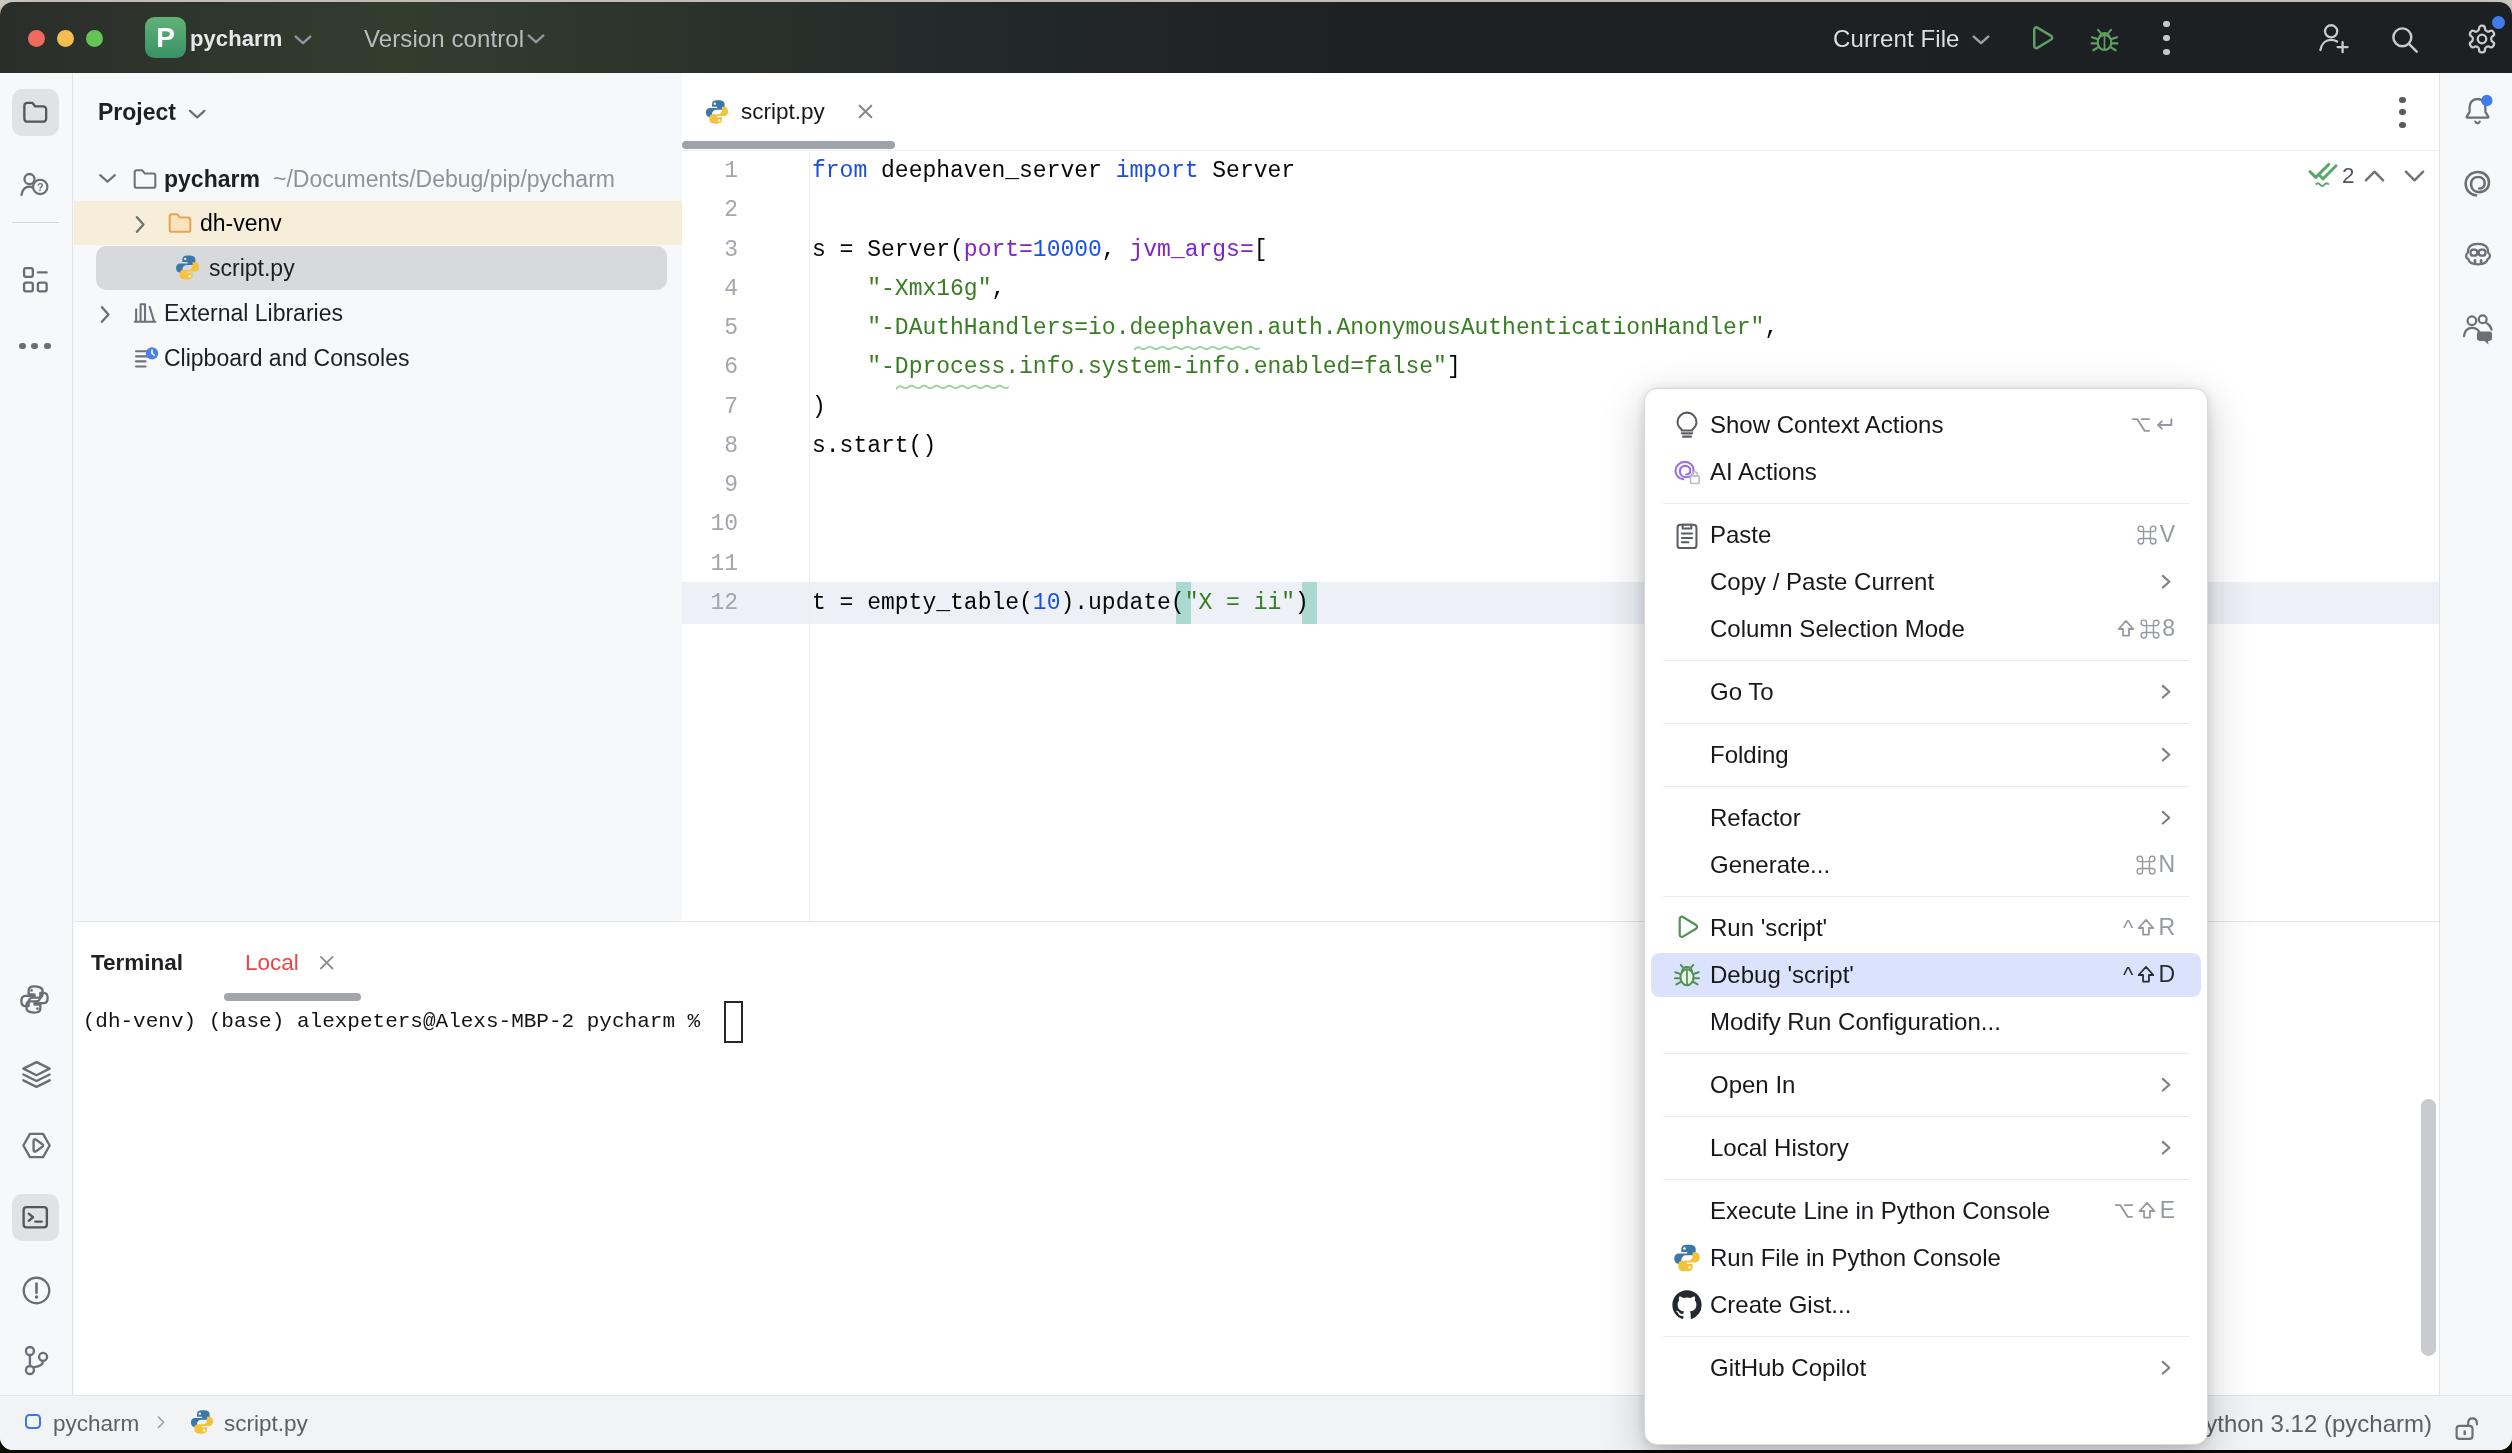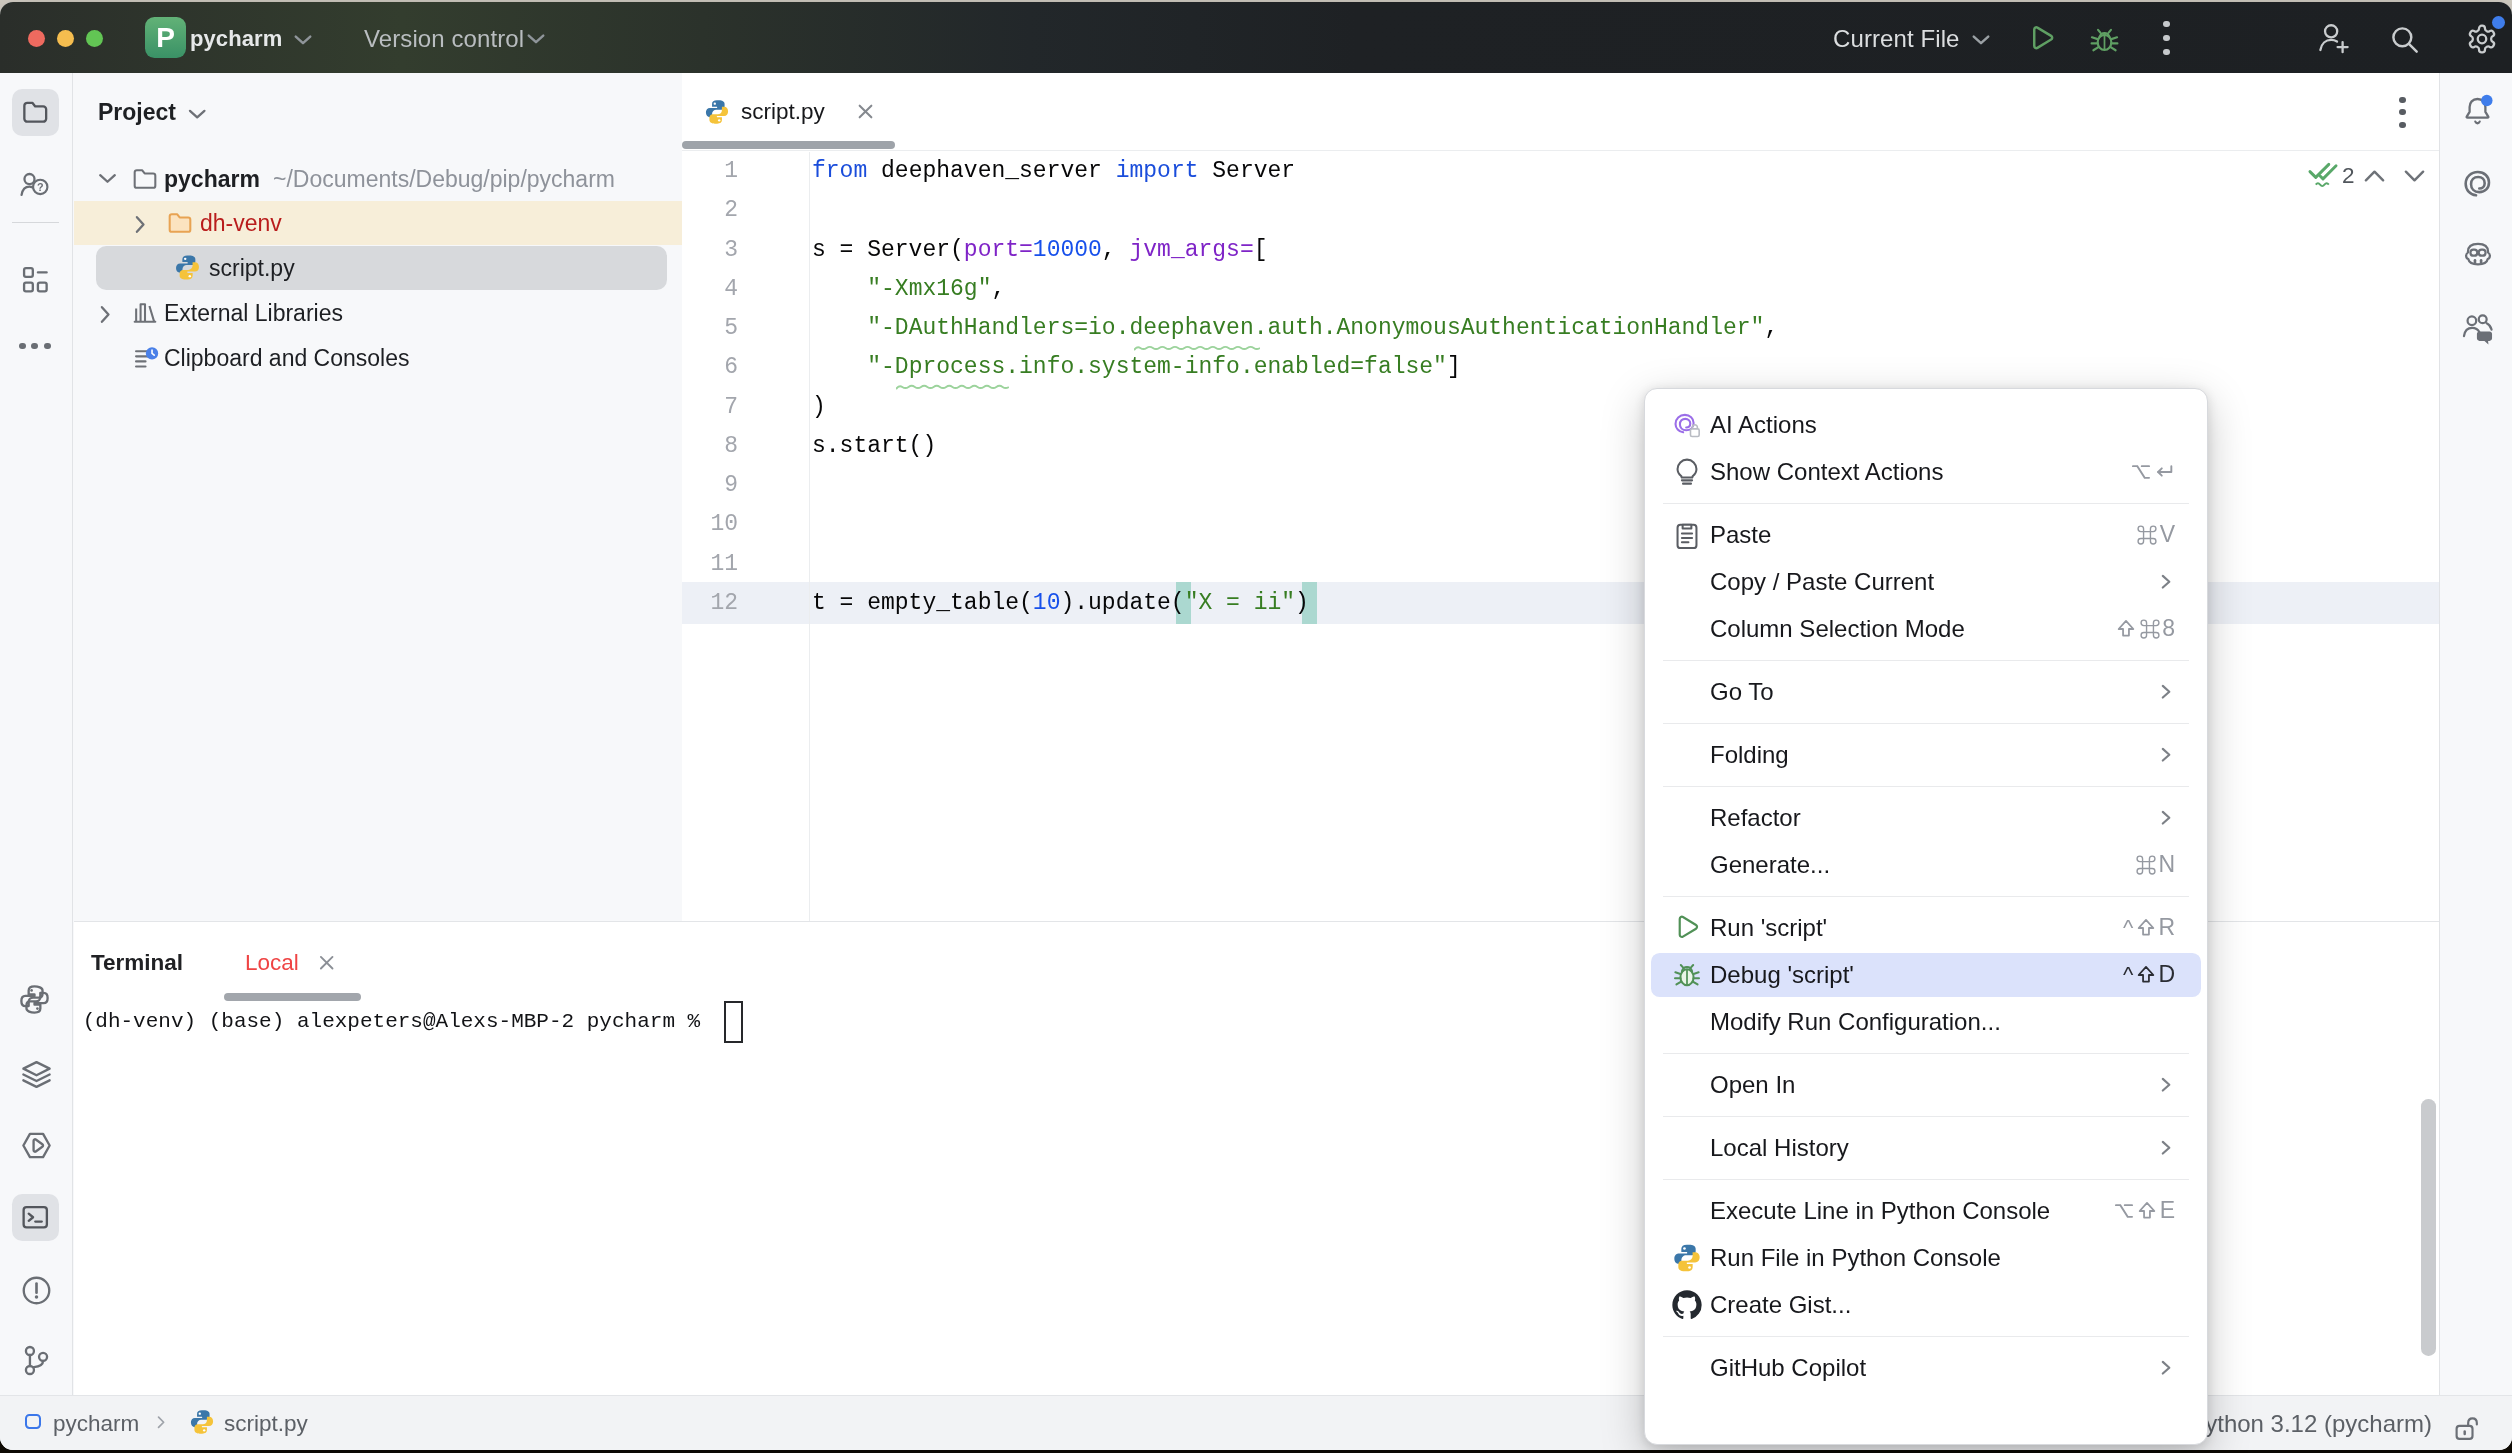--- a/index.html
+++ b/index.html
@@ -184,21 +184,21 @@
         <span class="abs" style="left:199px;top:0;line-height:44px;font-size:23px;color:#8e929a">~/Documents/Debug/pip/pycharm</span>
       </div>
 
       <div class="abs" style="left:0;top:128px;width:608px;height:44px;background:#f7eed9">
         <svg class="abs" style="left:60px;top:14px" width="12.4" height="19" viewBox="0 0 17 26">
             <path d="M4 3l9 10-9 10" fill="none" stroke="#6e7177" stroke-width="3.2" stroke-linecap="round" stroke-linejoin="round"></path>
           </svg>
         <svg class="abs" style="left:92px;top:8px" width="28" height="28" viewBox="0 0 38 38">
             <path d="M5 10c0-1.7 1.3-3 3-3h7l3.5 4.5H30c1.7 0 3 1.3 3 3V28c0 1.7-1.3 3-3 3H8c-1.7 0-3-1.3-3-3z" fill="#fbe3c0" stroke="#e8a353" stroke-width="2.8" stroke-linejoin="round"></path>
           </svg>
-        <span class="abs" style="left:126px;top:0;line-height:44px;font-size:23px;color:#b91c1c">dh-venv</span>
+        <span class="abs" style="left:126px;top:0;line-height:44px;font-size:23px;color:#000000">dh-venv</span>
       </div>
 
       <div class="abs" style="left:22px;top:173px;width:571px;height:44px;background:#d7d9dc;border-radius:10.2px">
         <svg class="abs" style="left:77px;top:7.3px" width="29" height="29" viewBox="0 0 48 48">
             <path fill="#3b77a9" d="M23.8 4c-5.4 0-8.3 2.3-8.3 6.2V15h8.7v2.2H11.9C7.6 17.2 5 20.5 5 25s2.6 7.8 6.9 7.8h3.7v-5.6c0-4 3-7.2 7.2-7.2h8.6c3.2 0 5.6-2.4 5.6-5.6v-4.2C37 6 32.7 4 27.6 4z"></path>
             <path fill="#f5c33a" d="M24.2 44c5.4 0 8.3-2.3 8.3-6.2V33h-8.7v-2.2h12.3c4.3 0 6.9-3.3 6.9-7.8s-2.6-7.8-6.9-7.8h-3.7v5.6c0 4-3 7.2-7.2 7.2h-8.6c-3.2 0-5.6 2.4-5.6 5.6v4.2C11 42 15.3 44 20.4 44z"></path>
             <circle cx="20.2" cy="9.7" r="2" fill="#fff"></circle>
             <circle cx="27.8" cy="38.3" r="2" fill="#fff"></circle>
           </svg>
         <span class="abs" style="left:113px;top:0;line-height:44px;font-size:23px;color:#1d1f23">script.py</span>
@@ -358,50 +358,50 @@
       <g fill="none" stroke="#6b6f76" stroke-width="3" stroke-linecap="round">
         <rect x="5" y="15" width="22" height="18" rx="4"></rect>
         <path d="M21 15v-4c0-4 2.6-6.5 6-6.5s6 2.5 6 6.5V13"></path>
       </g>
       <rect x="14.5" y="21" width="3.4" height="7" rx="1.7" fill="#6b6f76"></rect>
       </svg>
   </div>
 </div>
 <div id="ctxmenu">
   <div class="mi">
-    <svg class="ico" viewBox="0 0 46 46">
-        <g fill="none" stroke="#9b6ee8" stroke-width="3" stroke-linecap="round">
-          <path d="M17.5 33.5c-6.3-.9-11-5.9-11-12.1C6.5 14 12.3 8.5 20 8.5c7.2 0 12.5 4.8 12.5 11.5 0 6.3-4.3 10.6-10.6 10.6-5.5 0-9.1-3.6-9.1-8.6 0-4.7 3.2-7.8 7.8-7.8 4.2 0 7.1 2.7 7.1 6.6 0 3.5-2.3 5.9-5.9 5.9"></path>
-        </g>
-        <rect x="28" y="28.5" width="12.5" height="11" rx="2.2" fill="#fff" stroke="#b9bcc3" stroke-width="2.3"></rect>
-        <path d="M30.7 28.5v-2.3a3.6 3.6 0 017.2 0v2.3" fill="none" stroke="#b9bcc3" stroke-width="2.3"></path>
-      </svg>
-    <div class="lbl">AI Actions</div>
-  </div>
-  <div class="mi">
     <svg class="ico" viewBox="0 0 44 44">
         <g fill="none" stroke="#5a5d63" stroke-width="2.8" stroke-linecap="round">
           <path d="M14 27.5c-3-2.2-5-5.5-5-9.5a13 13 0 0126 0c0 4-2 7.3-5 9.5l-.8 2H14.8z"></path>
           <path d="M15 33.5h14M16.5 38h11"></path>
         </g>
       </svg>
     <div class="lbl">Show Context Actions</div>
     <div class="sc">
         <svg width="22" height="22" viewBox="0 0 30 30">
           <g fill="none" stroke="#9599a1" stroke-width="2.6" stroke-linecap="round">
             <path d="M4 7h6l10 16h6M16 7h10"></path>
           </g>
         </svg>
         <svg width="22" height="22" viewBox="0 0 30 30">
           <g fill="none" stroke="#9599a1" stroke-width="2.6" stroke-linecap="round" stroke-linejoin="round">
             <path d="M25 7v8H7"></path>
             <path d="M12 10l-5 5 5 5"></path>
           </g>
         </svg>
       </div>
+  </div>
+  <div class="mi">
+    <svg class="ico" viewBox="0 0 46 46">
+        <g fill="none" stroke="#9b6ee8" stroke-width="3" stroke-linecap="round">
+          <path d="M17.5 33.5c-6.3-.9-11-5.9-11-12.1C6.5 14 12.3 8.5 20 8.5c7.2 0 12.5 4.8 12.5 11.5 0 6.3-4.3 10.6-10.6 10.6-5.5 0-9.1-3.6-9.1-8.6 0-4.7 3.2-7.8 7.8-7.8 4.2 0 7.1 2.7 7.1 6.6 0 3.5-2.3 5.9-5.9 5.9"></path>
+        </g>
+        <rect x="28" y="28.5" width="12.5" height="11" rx="2.2" fill="#fff" stroke="#b9bcc3" stroke-width="2.3"></rect>
+        <path d="M30.7 28.5v-2.3a3.6 3.6 0 017.2 0v2.3" fill="none" stroke="#b9bcc3" stroke-width="2.3"></path>
+      </svg>
+    <div class="lbl">AI Actions</div>
   </div>
   <div class="msep"></div>
   <div class="mi">
     <svg class="ico" viewBox="0 0 44 44">
         <g fill="none" stroke="#5a5d63" stroke-width="2.8" stroke-linejoin="round">
           <rect x="9" y="8" width="26" height="32" rx="4"></rect>
           <path d="M16 8h12v5H16z" fill="#fff"></path>
           <path d="M15 20h14M15 26h14M15 32h9" stroke-linecap="round"></path>
         </g>
       </svg>

